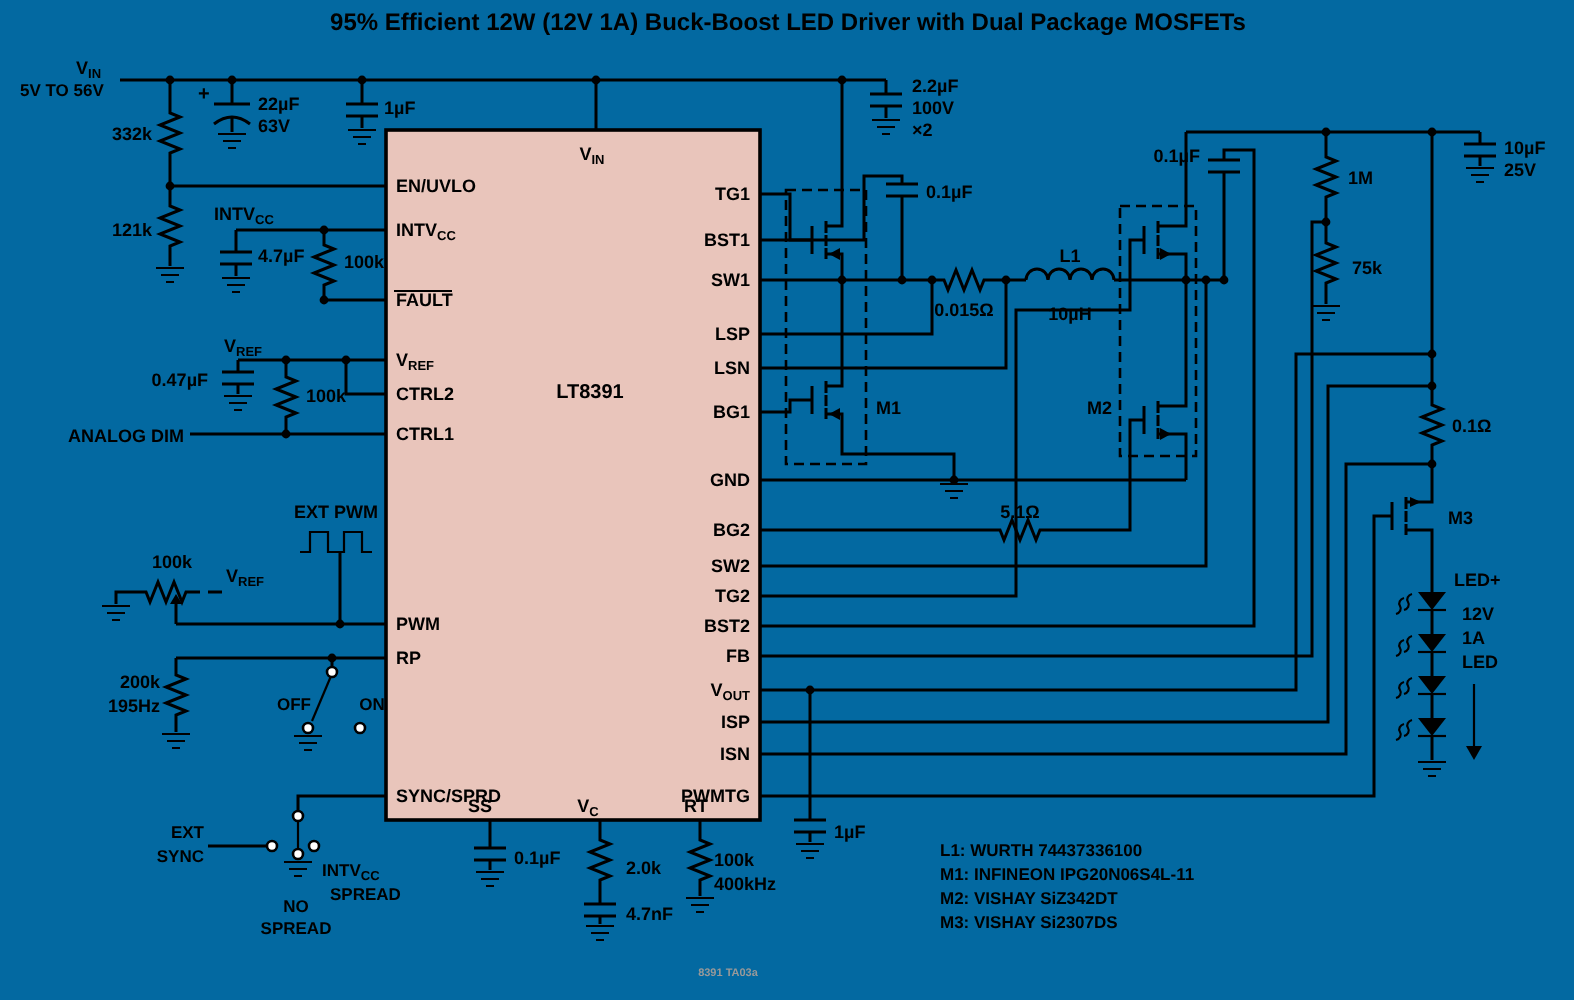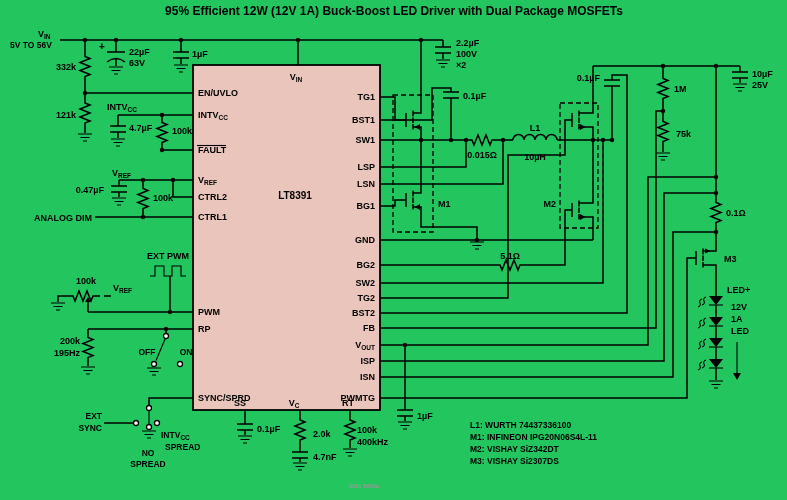--- a/index.html
+++ b/index.html
@@ -1,16 +1,16 @@
 <!DOCTYPE html>
 <html><head>
 <meta charset="utf-8">
 <style>
   html,body{margin:0;padding:0;background:#fff}
-  .stage{width:787px;height:500px;position:relative;background:#22c55e}
+  .stage{width:787px;height:500px;position:relative;background:#0369a1}
   svg{display:block}
   .w{stroke:#000;stroke-width:1.5;fill:none}
   .w1{stroke:#000;stroke-width:1.1;fill:none}
   .wf{fill:#000;stroke:none}
   .dash{stroke:#000;stroke-width:1.3;fill:none;stroke-dasharray:5 3}
   .dot{fill:#000;stroke:none}
   .sw{fill:#fff;stroke:#000;stroke-width:1.3}
   text{fill:#000}
   .f12{font:bold 12px "Liberation Sans",sans-serif}
   .f10{font:bold 10px "Liberation Sans",sans-serif}

